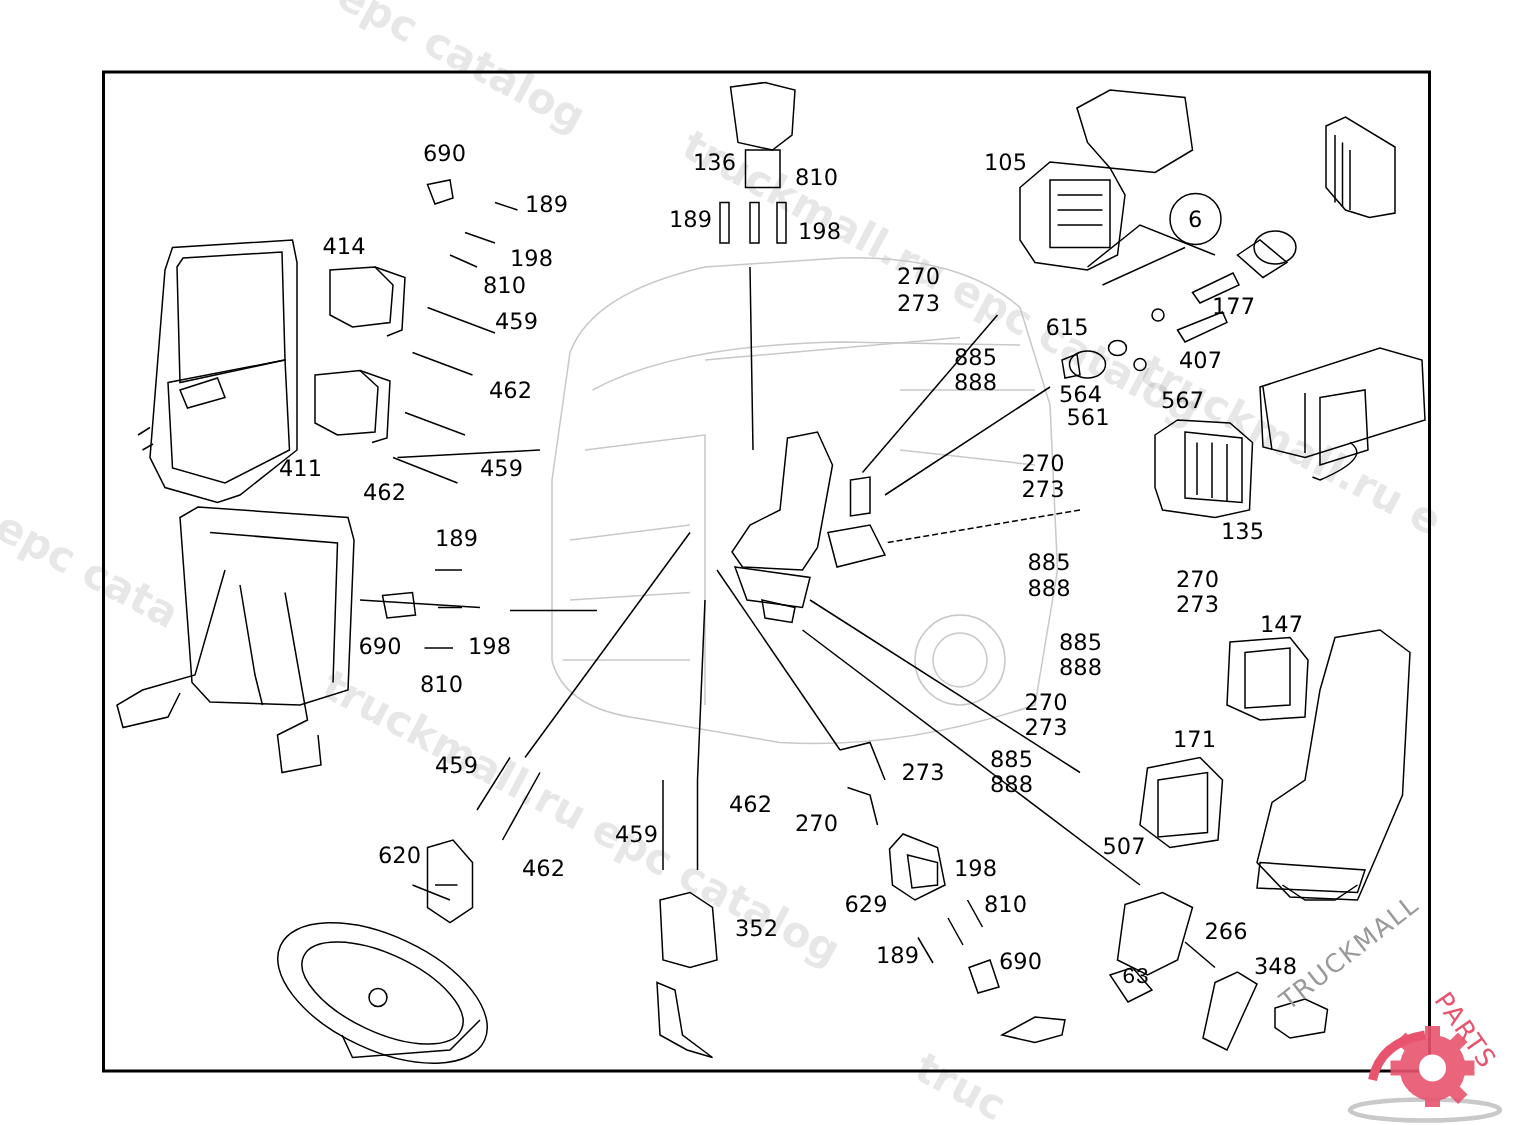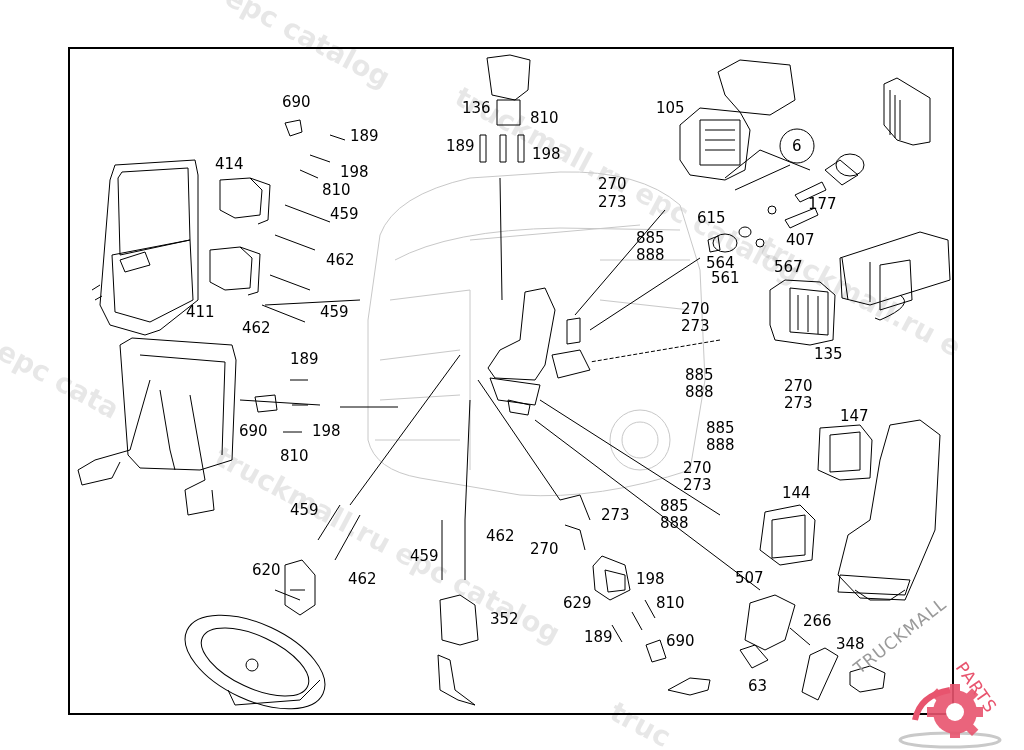--- a/index.html
+++ b/index.html
@@ -257,41 +257,41 @@
   <div class="lbl" style="left:312px;top:423px;">198</div>
   <div class="lbl" style="left:280px;top:448px;">810</div>
 
   <div class="lbl lbl2" style="left:784px;top:377px;">270</div>
   <div class="lbl lbl2" style="left:784px;top:394px;">273</div>
   <div class="lbl" style="left:840px;top:408px;">147</div>
   <div class="lbl lbl2" style="left:706px;top:419px;">885</div>
   <div class="lbl lbl2" style="left:706px;top:436px;">888</div>
   <div class="lbl lbl2" style="left:683px;top:459px;">270</div>
   <div class="lbl lbl2" style="left:683px;top:476px;">273</div>
-  <div class="lbl" style="left:782px;top:485px;">144</div>
+  <div class="lbl" style="left:782px;top:485px;">171</div>
   <div class="lbl lbl2" style="left:660px;top:497px;">885</div>
   <div class="lbl lbl2" style="left:660px;top:514px;">888</div>
 
   <div class="lbl" style="left:290px;top:502px;">459</div>
   <div class="lbl" style="left:252px;top:562px;">620</div>
   <div class="lbl" style="left:348px;top:571px;">462</div>
   <div class="lbl" style="left:410px;top:548px;">459</div>
   <div class="lbl" style="left:486px;top:528px;">462</div>
   <div class="lbl" style="left:490px;top:611px;">352</div>
   <div class="lbl" style="left:601px;top:507px;">273</div>
   <div class="lbl" style="left:530px;top:541px;">270</div>
   <div class="lbl" style="left:563px;top:595px;">629</div>
   <div class="lbl" style="left:636px;top:571px;">198</div>
   <div class="lbl" style="left:656px;top:595px;">810</div>
   <div class="lbl" style="left:584px;top:629px;">189</div>
   <div class="lbl" style="left:666px;top:633px;">690</div>
-  <div class="lbl" style="left:735px;top:570px;">507</div>
+  <div class="lbl" style="left:735px;top:556px;">507</div>
   <div class="lbl" style="left:803px;top:613px;">266</div>
   <div class="lbl" style="left:836px;top:636px;">348</div>
-  <div class="lbl" style="left:748px;top:678px;">63</div>
+  <div class="lbl" style="left:748px;top:644px;font-family:Liberation Mono, monospace;">63</div>
 
   <div style="position:absolute;left:860px;top:650px;width:164px;height:100px;">
     <svg width="164" height="100" viewBox="0 0 164 100">
       <ellipse cx="90" cy="90" rx="50" ry="7" fill="none" stroke="#c9c9c9" stroke-width="3"></ellipse>
       <g fill="#e8546e" opacity="0.9">
         <circle cx="95" cy="62" r="22"></circle>
         <rect x="90" y="34" width="10" height="10"></rect>
         <rect x="90" y="80" width="10" height="8"></rect>
         <rect x="67" y="57" width="8" height="10"></rect>
         <rect x="115" y="57" width="8" height="10"></rect>

